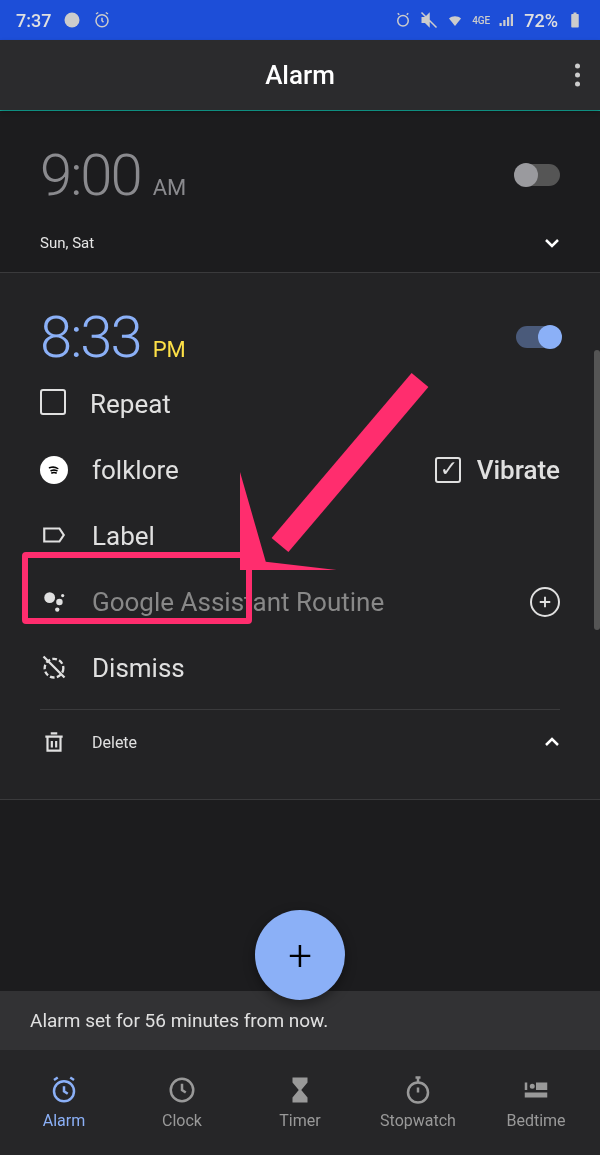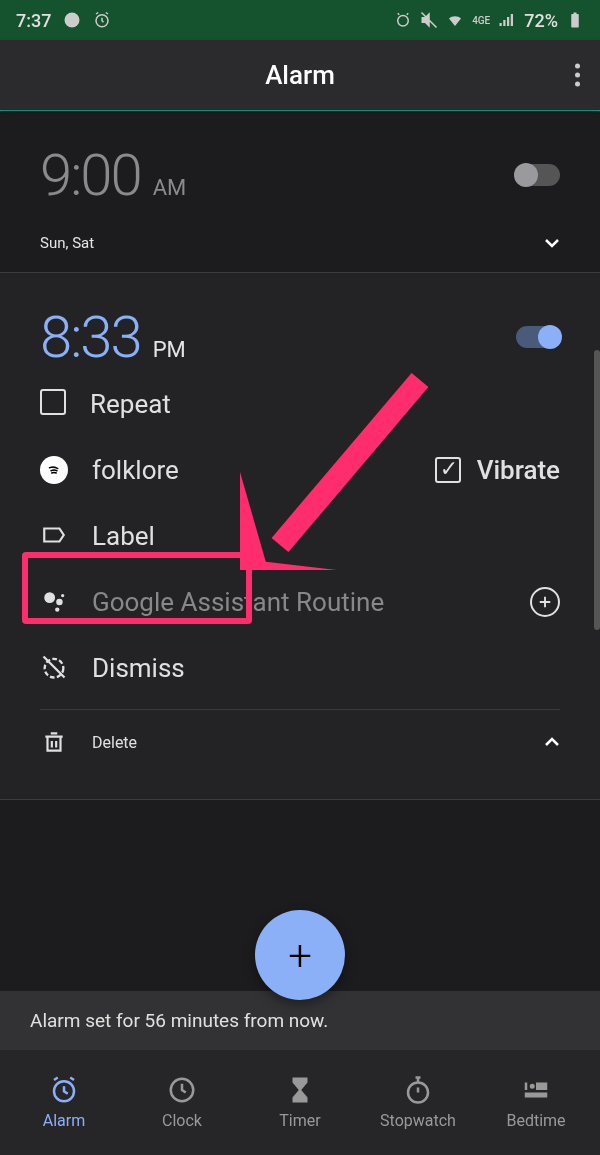--- a/index.html
+++ b/index.html
@@ -7,21 +7,21 @@
       width: 600px;
       height: 1155px;
       background: #1c1c1e;
       font-family: -apple-system, Roboto, sans-serif;
       color: #e0e0e0;
       overflow: hidden;
       position: relative;
     }
     .status-bar {
       height: 40px;
-      background: #14532d;
+      background: #1d4ed8;
       display: flex;
       justify-content: space-between;
       align-items: center;
       padding: 8px 16px;
       font-size: 18px;
       font-weight: 500;
     }
     .status-left { display: flex; align-items: center; gap: 12px; }
     .status-right { display: flex; align-items: center; gap: 8px; }
     .status-icon { width: 18px; height: 18px; display: inline-flex; align-items: center; justify-content: center; }
@@ -68,21 +68,21 @@
       margin-top: 25px; font-size: 15px; color: #e5e5e5;
     }
     .chevron-down { width: 16px; height: 10px; }
     .alarm-expanded {
       background: #232325;
       padding: 30px 0 25px 0;
       border-top: 1px solid #3a3a3c;
       border-bottom: 1px solid #3a3a3c;
     }
     .alarm-expanded .alarm-time { color: #8bb0f7; }
-    .alarm-expanded .alarm-ampm { color: #e5e5e5; }
+    .alarm-expanded .alarm-ampm { color: #fde047; }
     .expanded-time-row {
       display: flex; justify-content: space-between; align-items: center;
       padding: 0 40px;
     }
     .option-row {
       display: flex; 
       padding: 18px 40px;
       font-size: 26px;
       gap: 24px;
     }

